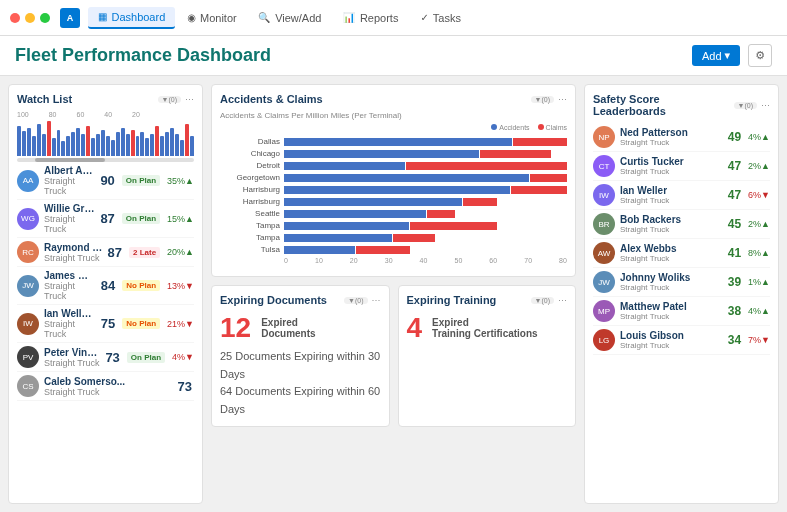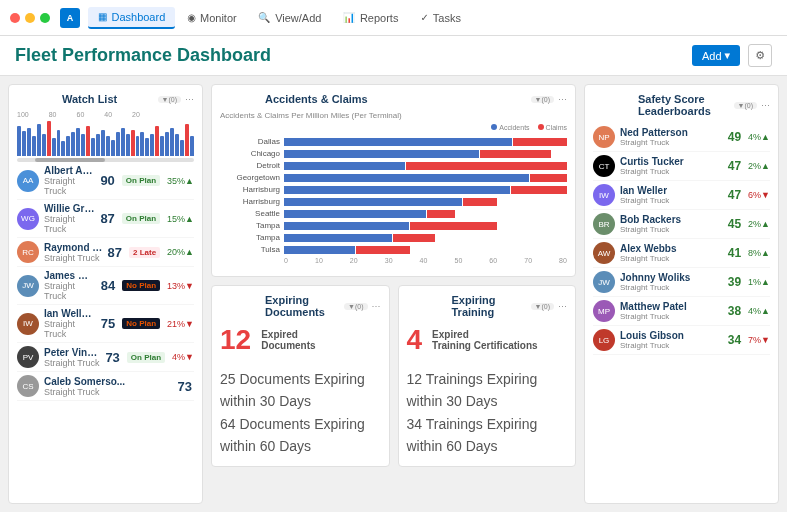--- a/index.html
+++ b/index.html
@@ -27,54 +27,54 @@
     .header-actions { display: flex; gap: 8px; align-items: center; }
     .add-btn { background: #0078d4; color: white; border: none; padding: 4px 10px; border-radius: 3px; font-size: 11px; cursor: pointer; display: flex; align-items: center; gap: 3px; }
     .gear-btn { background: none; border: 1px solid #ccc; padding: 4px 6px; border-radius: 3px; cursor: pointer; font-size: 11px; color: #666; }
 
     
     .dashboard { padding: 8px; display: grid; grid-template-columns: 195px 1fr 195px; gap: 8px; height: calc(512px - 36px - 40px); overflow: hidden; }
 
     
     .card { background: #fff; border-radius: 4px; border: 1px solid #e0e0e0; padding: 8px; overflow: hidden; }
     .card-header { display: flex; align-items: center; justify-content: space-between; margin-bottom: 6px; }
-    .card-title { font-size: 11px; font-weight: 600; color: #1a3c5e; margin-left: 45px; }
+    .card-title { font-size: 11px; font-weight: 600; color: #1a3c5e; }
     .card-actions { display: flex; align-items: center; gap: 4px; }
     .filter-icon { font-size: 9px; color: #888; cursor: pointer; }
     .more-icon { font-size: 9px; color: #888; cursor: pointer; }
 
     
     .left-col { display: flex; flex-direction: column; gap: 8px; }
     .watch-list { flex: 1; }
     .watch-chart { height: 45px; margin-bottom: 6px; position: relative; }
     .watch-chart-bars { display: flex; align-items: flex-end; gap: 1px; height: 38px; }
     .wcbar { background: #4472c4; width: 4px; border-radius: 1px 1px 0 0; }
     .wcbar.red { background: #e84040; }
     .driver-row { display: flex; align-items: center; gap: 5px; padding: 3px 0; border-bottom: 1px solid #f5f5f5; }
     .driver-avatar { width: 22px; height: 22px; border-radius: 50%; background: #ccc; flex-shrink: 0; display: flex; align-items: center; justify-content: center; color: white; font-size: 8px; overflow: hidden; }
     .driver-info { flex: 1; min-width: 0; }
     .driver-name { font-size: 10px; font-weight: 600; color: #1a3c5e; white-space: nowrap; overflow: hidden; text-overflow: ellipsis; }
     .driver-type { font-size: 9px; color: #888; }
     .driver-score { font-size: 13px; font-weight: bold; color: #1a3c5e; margin-right: 2px; }
     .driver-badge { font-size: 8px; padding: 1px 4px; border-radius: 2px; font-weight: 600; }
     .badge-plan { background: #e8f5e9; color: #2e7d32; }
-    .badge-noplan { background: #0f172a; color: #e65100; }
+    .badge-noplan { background: #fef9c3; color: #e65100; }
     .badge-late { background: #ffebee; color: #c62828; }
     .driver-pct { font-size: 9px; color: #888; margin-left: 2px; }
     .pct-up { color: #2e7d32; }
     .pct-down { color: #c62828; }
 
     
     .mid-col { display: flex; flex-direction: column; gap: 8px; }
     .accidents-card { }
     .bottom-cards { display: grid; grid-template-columns: 1fr 1fr; gap: 8px; }
     .expiring-card { }
     .expire-number { font-size: 28px; font-weight: bold; color: #e84040; }
     .expire-label { font-size: 10px; color: #555; font-weight: 600; }
-    .expire-details { margin-top: 12px; font-size: 14px; color: #555; line-height: 1.6; }
+    .expire-details { margin-top: 4px; font-size: 11px; color: #555; line-height: 1.6; }
 
     
     .right-col { display: flex; flex-direction: column; gap: 8px; }
     .safety-card { flex: 1; }
     .safety-row { display: flex; align-items: center; gap: 5px; padding: 3px 0; border-bottom: 1px solid #f5f5f5; }
     .safety-name { font-size: 10px; font-weight: 600; color: #1a3c5e; flex: 1; }
     .safety-type { font-size: 8px; color: #888; }
     .safety-score { font-size: 12px; font-weight: bold; color: #2e7d32; margin-right: 2px; }
     .safety-pct { font-size: 9px; }
     .pct-up-grn { color: #2e7d32; }
@@ -410,24 +410,20 @@
             <span class="filter-icon filter-badge">▼(0)</span>
             <span class="more-icon">···</span>
           </div>
         </div>
         <div style="display:flex;gap:10px;align-items:center;">
           <span class="expire-number">4</span>
           <div>
             <div class="expire-label">Expired<br>Training Certifications</div>
           </div>
         </div>
-        <div class="expire-details">
-          <div>12 Trainings Expiring within 30 Days</div>
-          <div>34 Trainings Expiring within 60 Days</div>
-        </div>
       </div>
     </div>
   </div>
 
   <div class="right-col">
     <div class="card safety-card">
       <div class="card-header">
         <span class="card-title">Safety Score Leaderboards</span>
         <div class="card-actions">
           <span class="filter-icon filter-badge">▼(0)</span>
@@ -438,21 +434,21 @@
         <div class="safety-row">
           <div class="driver-avatar" style="background:#e07b54;font-size:8px;">NP</div>
           <div style="flex:1;min-width:0;">
             <div class="safety-name">Ned Patterson</div>
             <div class="safety-type">Straight Truck</div>
           </div>
           <span class="safety-score">49</span>
           <span class="safety-pct pct-up-grn">4%▲</span>
         </div>
         <div class="safety-row">
-          <div class="driver-avatar" style="background:#000000;font-size:8px;">CT</div>
+          <div class="driver-avatar" style="background:#8b5cf6;font-size:8px;">CT</div>
           <div style="flex:1;min-width:0;">
             <div class="safety-name">Curtis Tucker</div>
             <div class="safety-type">Straight Truck</div>
           </div>
           <span class="safety-score">47</span>
           <span class="safety-pct pct-up-grn">2%▲</span>
         </div>
         <div class="safety-row">
           <div class="driver-avatar" style="background:#7b68ee;font-size:8px;">IW</div>
           <div style="flex:1;min-width:0;">

